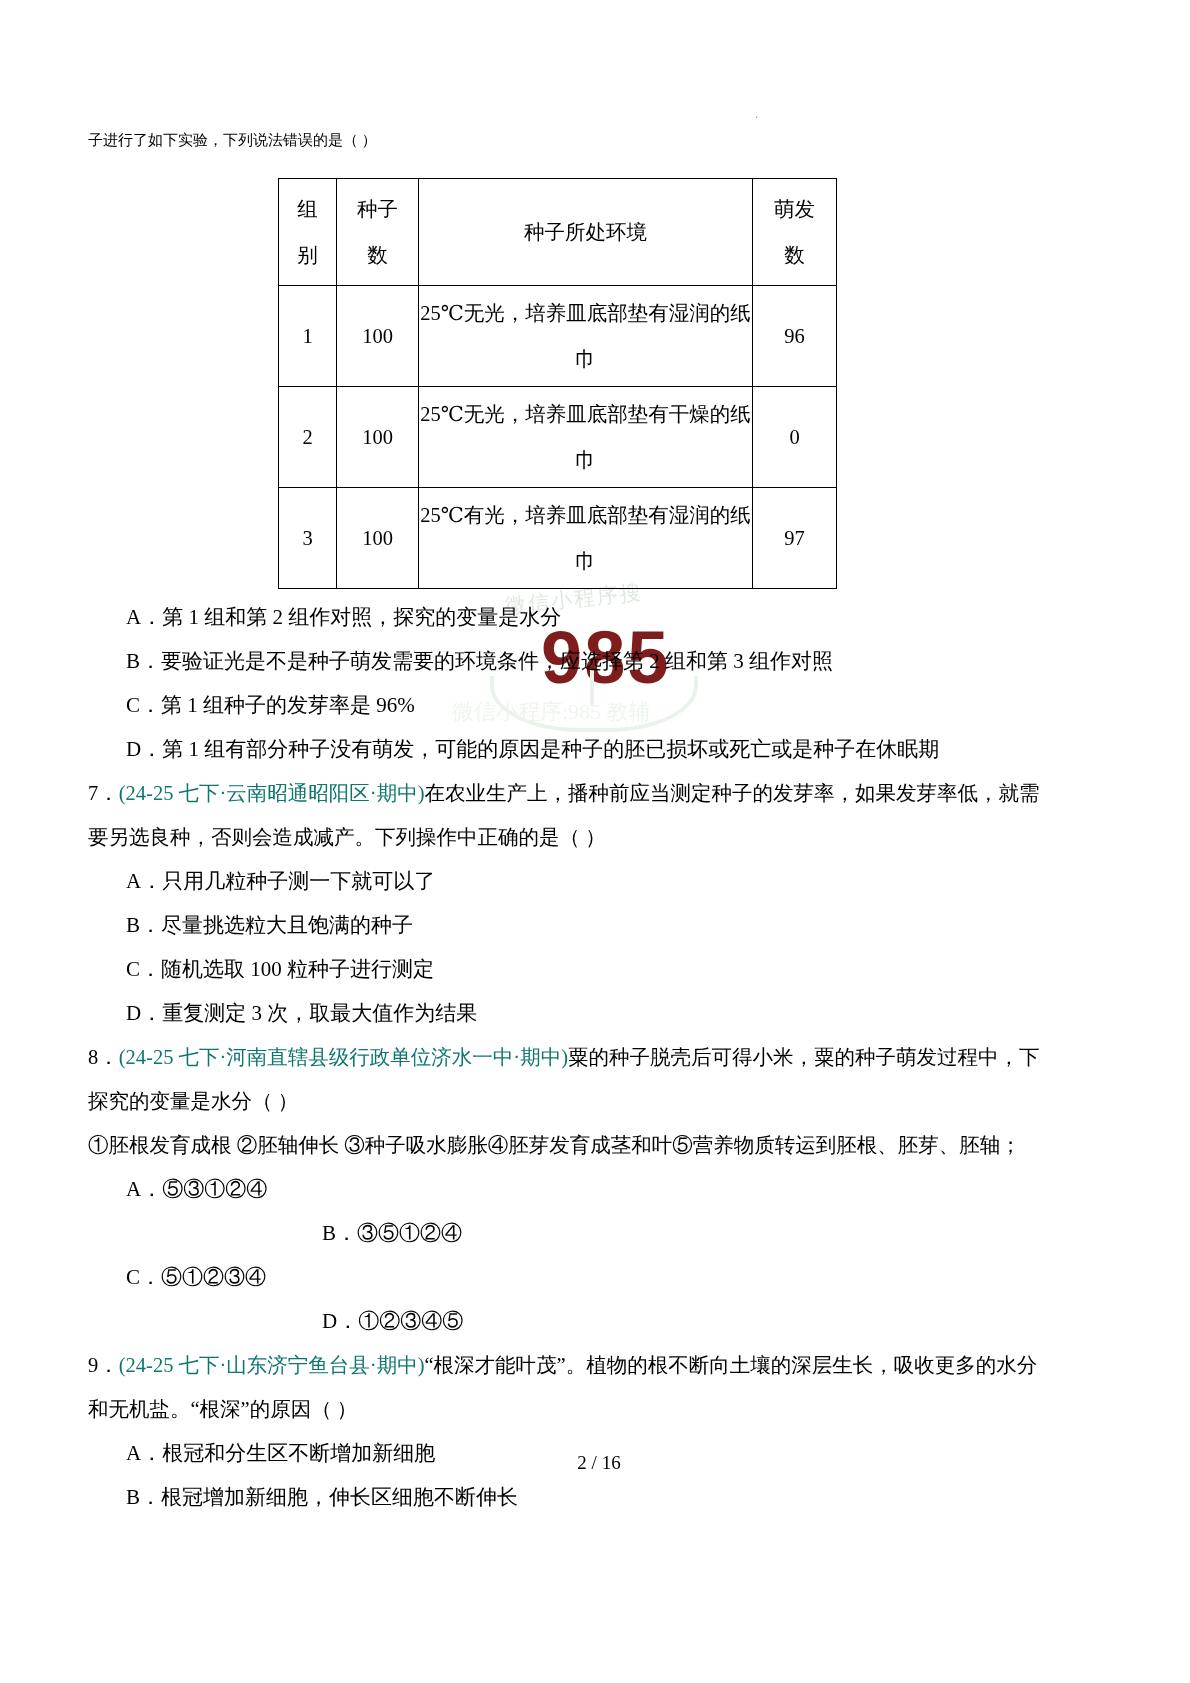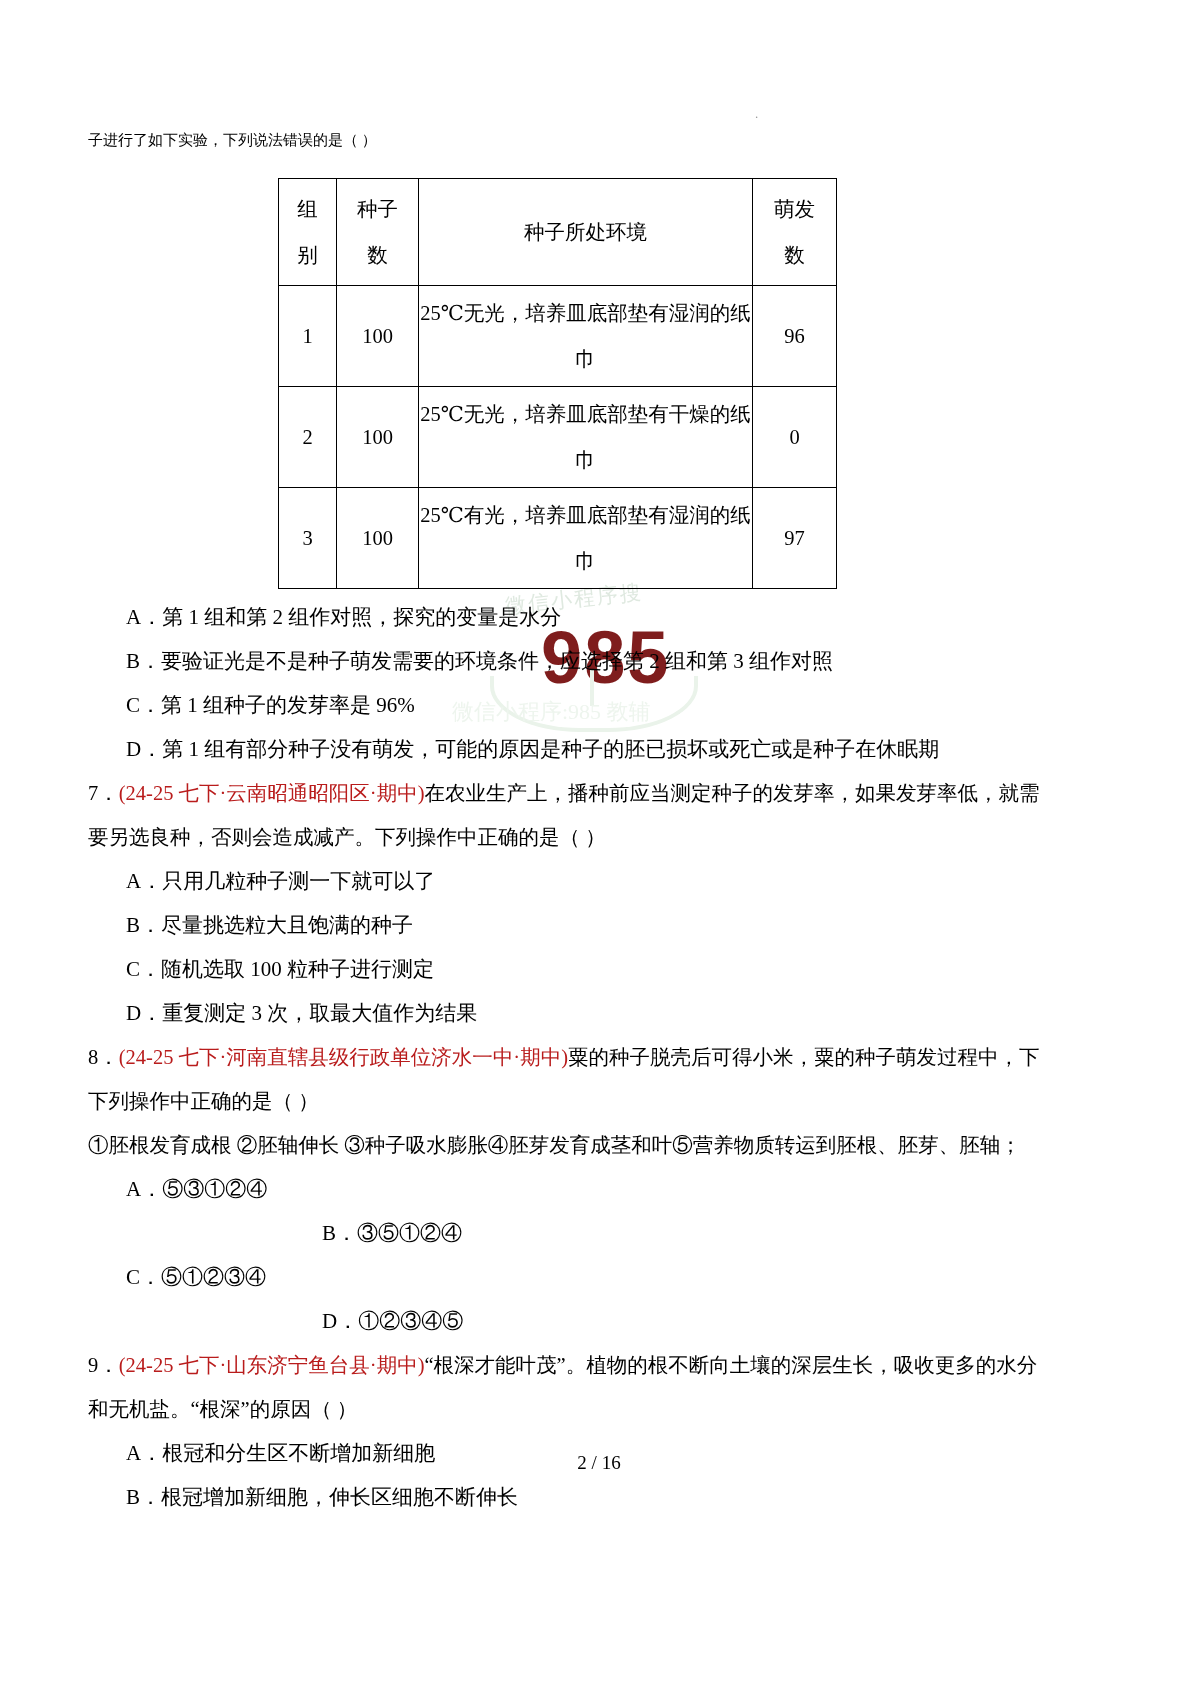--- a/index.html
+++ b/index.html
@@ -87,21 +87,21 @@
     z-index: 10;
     white-space: nowrap;
   }
   .q-line {
     font-size: 20.5px;
     line-height: 44px;
     position: relative;
     z-index: 10;
   }
   .src {
-    color: #b91c1c;
+    color: #0f766e;
   }
   .opt {
     font-size: 21px;
     line-height: 44px;
     padding-left: 38px;
     position: relative;
     z-index: 10;
     white-space: nowrap;
   }
   .seq {
@@ -225,21 +225,21 @@
   <div class="opt">D．第 1 组有部分种子没有萌发，可能的原因是种子的胚已损坏或死亡或是种子在休眠期</div>
 
   <div class="q-line"><span>7．</span><span class="src">(24-25 七下·云南昭通昭阳区·期中)</span><span>在农业生产上，播种前应当测定种子的发芽率，如果发芽率低，就需</span></div>
   <div class="q-line">要另选良种，否则会造成减产。下列操作中正确的是（      ）</div>
   <div class="opt">A．只用几粒种子测一下就可以了</div>
   <div class="opt">B．尽量挑选粒大且饱满的种子</div>
   <div class="opt">C．随机选取 100 粒种子进行测定</div>
   <div class="opt">D．重复测定 3 次，取最大值作为结果</div>
 
   <div class="q-line"><span>8．</span><span class="src">(24-25 七下·河南直辖县级行政单位济水一中·期中)</span><span>粟的种子脱壳后可得小米，粟的种子萌发过程中，下</span></div>
-  <div class="q-line">下列操作中正确的是（      ）</div>
+  <div class="q-line">探究的变量是水分（      ）</div>
   <div class="seq">①胚根发育成根 ②胚轴伸长 ③种子吸水膨胀④胚芽发育成茎和叶⑤营养物质转运到胚根、胚芽、胚轴；</div>
   <div class="opt-row">
     <div class="opt">A．⑤③①②④</div>
     <div class="opt col2">B．③⑤①②④</div>
   </div>
   <div class="opt-row">
     <div class="opt">C．⑤①②③④</div>
     <div class="opt col2">D．①②③④⑤</div>
   </div>
 

